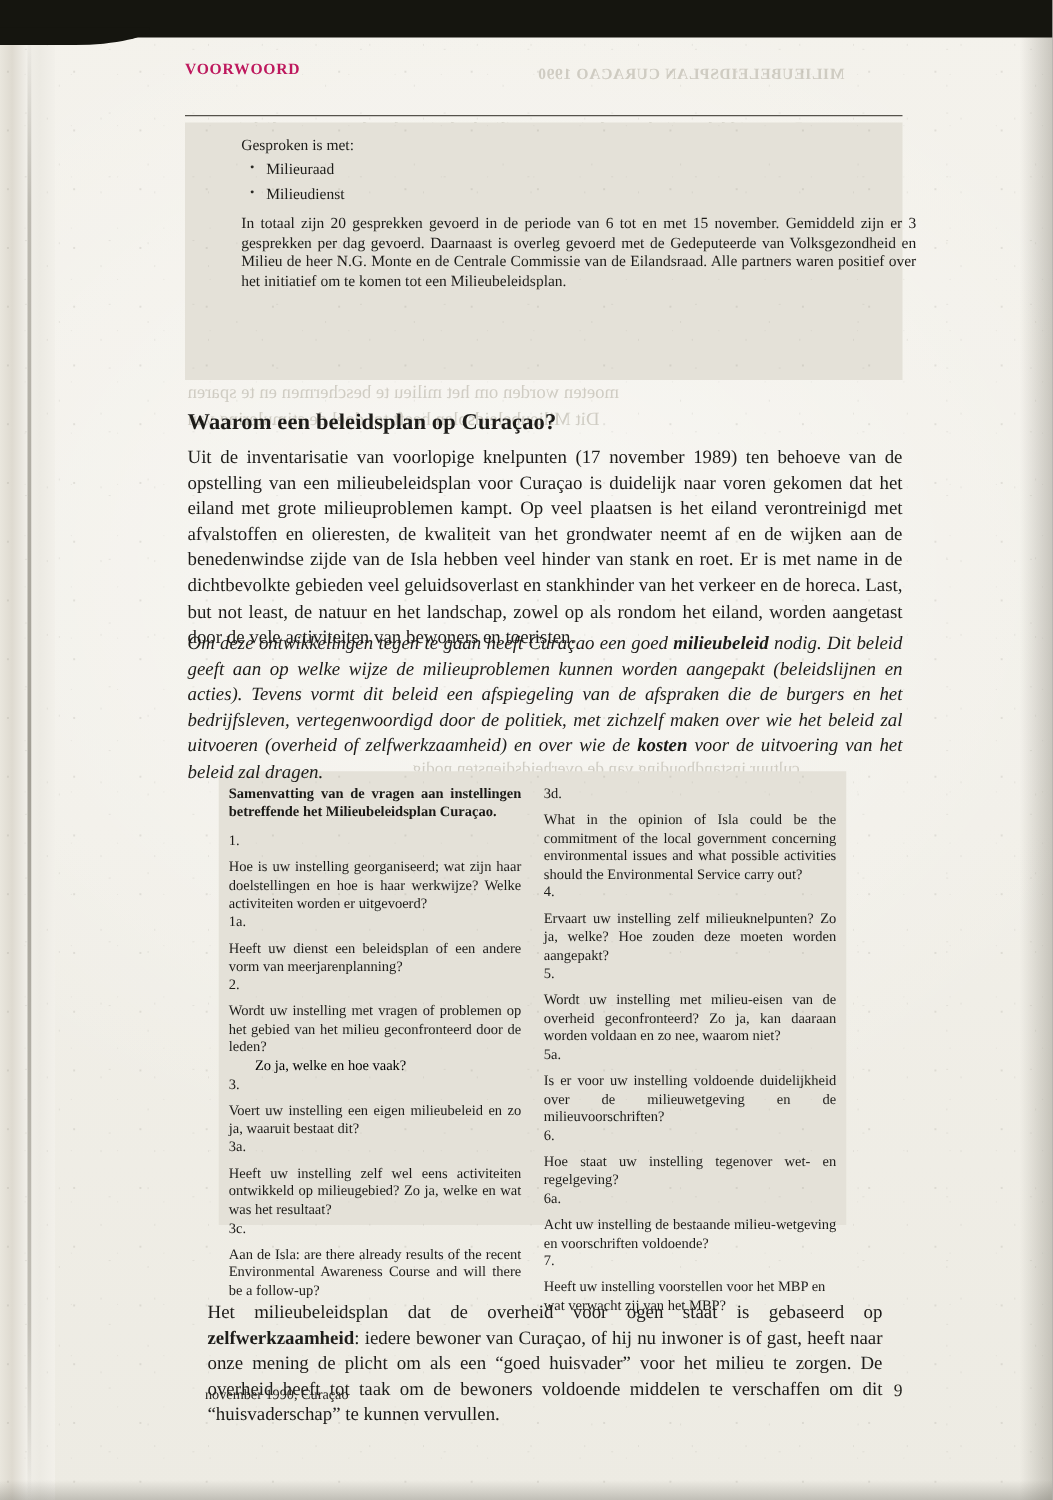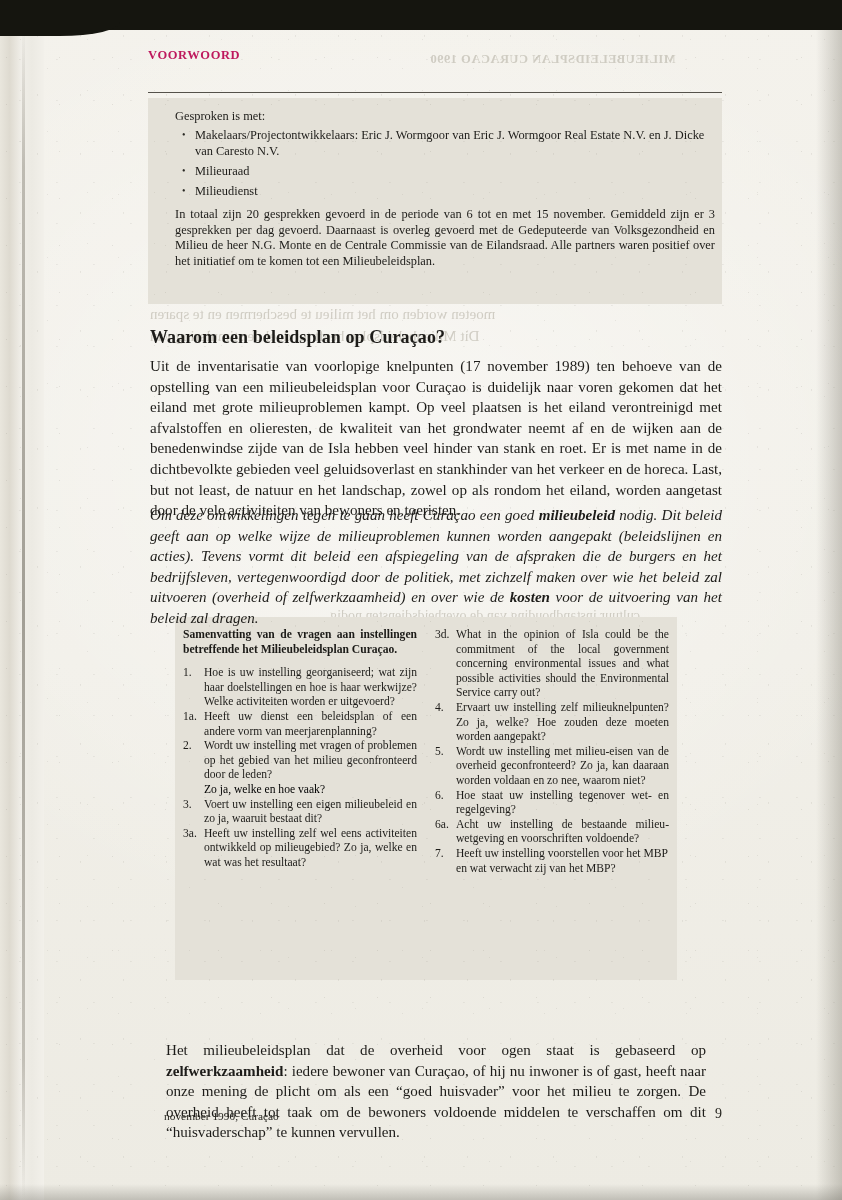--- a/index.html
+++ b/index.html
@@ -136,21 +136,21 @@
 
   
   .blk {
     position: absolute;
     z-index: 21;
     color: #1d1c19;
   }
 
   
   .intro {
-    left: 175px; top: 108px; width: 540px;
+    left: 193px; top: 108px; width: 540px;
     font-size: 12.4px;
     line-height: 16.2px;
   }
   .intro .lead { margin: 0 0 3px 0; }
   .intro ul {
     margin: 0 0 0 0;
     padding: 0 0 0 20px;
     list-style: none;
   }
   .intro li {
@@ -220,20 +220,21 @@
     text-align: justify;
     color: #1b1a17;
   }
   .qlist { margin: 0; padding: 0; list-style: none; }
   .qitem {
     display: flex;
     font-size: 11.6px;
     line-height: 14.6px;
     margin-bottom: 0;
     color: #1d1c19;
+    flex-direction: column;
   }
   .qnum {
     flex: 0 0 21px;
     text-align: left;
     white-space: nowrap;
   }
   .qtext {
     flex: 1 1 auto;
     text-align: justify;
   }
@@ -291,21 +292,20 @@
   <div class="showthrough" style="left:330px; top:608px; font-size:14px;">cultuur instandhouding van de overheidsdiensten nodig</div>
 
   <div class="content">
 
     <div class="runhead">VOORWOORD</div>
     <div class="runrule"></div>
 
     <div class="blk intro">
       <p class="lead">Gesproken is met:</p>
       <ul>
-        <li>Makelaars/Projectontwikkelaars: Eric J. Wormgoor van Eric J. Wormgoor Real Estate N.V. en J. Dicke van Caresto N.V.</li>
         <li>Milieuraad</li>
         <li>Milieudienst</li>
       </ul>
       <p class="para">In totaal zijn 20 gesprekken gevoerd in de periode van 6 tot en met 15 november. Gemiddeld zijn er 3 gesprekken per dag gevoerd. Daarnaast is overleg gevoerd met de Gedeputeerde van Volksgezondheid en Milieu de heer N.G. Monte en de Centrale Commissie van de Eilandsraad. Alle partners waren positief over het initiatief om te komen tot een Milieubeleidsplan.</p>
     </div>
 
     <div class="blk sect-head">Waarom een beleidsplan op Curaçao?</div>
 
     <div class="blk body-p">
       <p>Uit de inventarisatie van voorlopige knelpunten (17 november 1989) ten behoeve van de opstelling van een milieubeleidsplan voor Curaçao is duidelijk naar voren gekomen dat het eiland met grote milieuproblemen kampt. Op veel plaatsen is het eiland verontreinigd met afvalstoffen en olieresten, de kwaliteit van het grondwater neemt af en de wijken aan de benedenwindse zijde van de Isla hebben veel hinder van stank en roet. Er is met name in de dichtbevolkte gebieden veel geluidsoverlast en stankhinder van het verkeer en de horeca. Last, but not least, de natuur en het landschap, zowel op als rondom het eiland, worden aangetast door de vele activiteiten van bewoners en toeristen.</p>
@@ -341,20 +341,24 @@
             <span class="qnum">3.</span>
             <span class="qtext">Voert uw instelling een eigen milieubeleid en zo ja, waaruit bestaat dit?</span>
           </div>
 
           <div class="qitem">
             <span class="qnum">3a.</span>
             <span class="qtext">Heeft uw instelling zelf wel eens activiteiten ontwikkeld op milieugebied? Zo ja, welke en wat was het resultaat?</span>
           </div>
 
 
+          <div class="qitem">
+            <span class="qnum">3c.</span>
+            <span class="qtext">Aan de Isla: are there already results of the recent Environmental Awareness Course and will there be a follow-up?</span>
+          </div>
 
         </div>
       </div>
 
       <div class="qcol">
         <div class="qlist">
 
           <div class="qitem">
             <span class="qnum">3d.</span>
             <span class="qtext">What in the opinion of Isla could be the commitment of the local government concerning environmental issues and what possible activities should the Environmental Service carry out?</span>
@@ -364,20 +368,24 @@
             <span class="qnum">4.</span>
             <span class="qtext">Ervaart uw instelling zelf milieuknelpunten? Zo ja, welke? Hoe zouden deze moeten worden aangepakt?</span>
           </div>
 
 
           <div class="qitem">
             <span class="qnum">5.</span>
             <span class="qtext">Wordt uw instelling met milieu-eisen van de overheid geconfronteerd? Zo ja, kan daaraan worden voldaan en zo nee, waarom niet?</span>
           </div>
 
+          <div class="qitem">
+            <span class="qnum">5a.</span>
+            <span class="qtext">Is er voor uw instelling voldoende duidelijkheid over de milieuwetgeving en de milieuvoorschriften?</span>
+          </div>
 
           <div class="qitem">
             <span class="qnum">6.</span>
             <span class="qtext">Hoe staat uw instelling tegenover wet- en regelgeving?</span>
           </div>
 
           <div class="qitem">
             <span class="qnum">6a.</span>
             <span class="qtext">Acht uw instelling de bestaande milieu-wetgeving en voorschriften voldoende?</span>
           </div>

